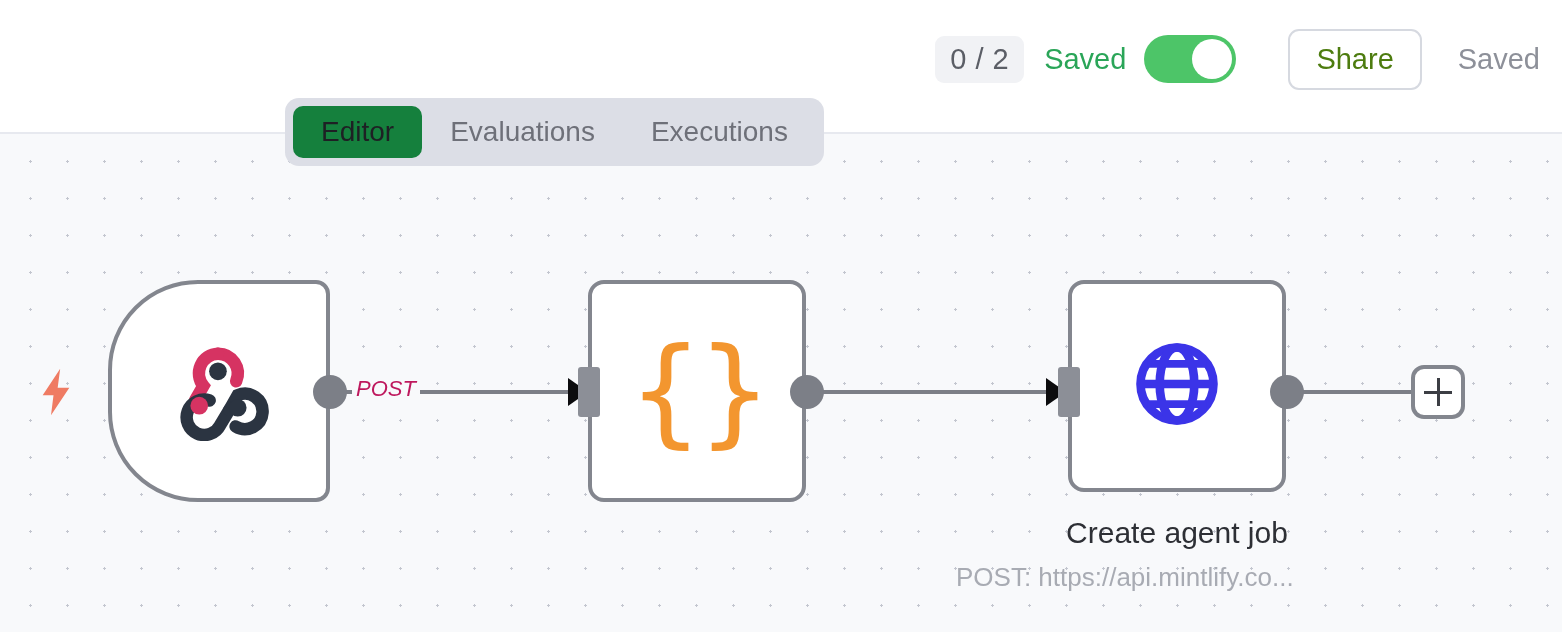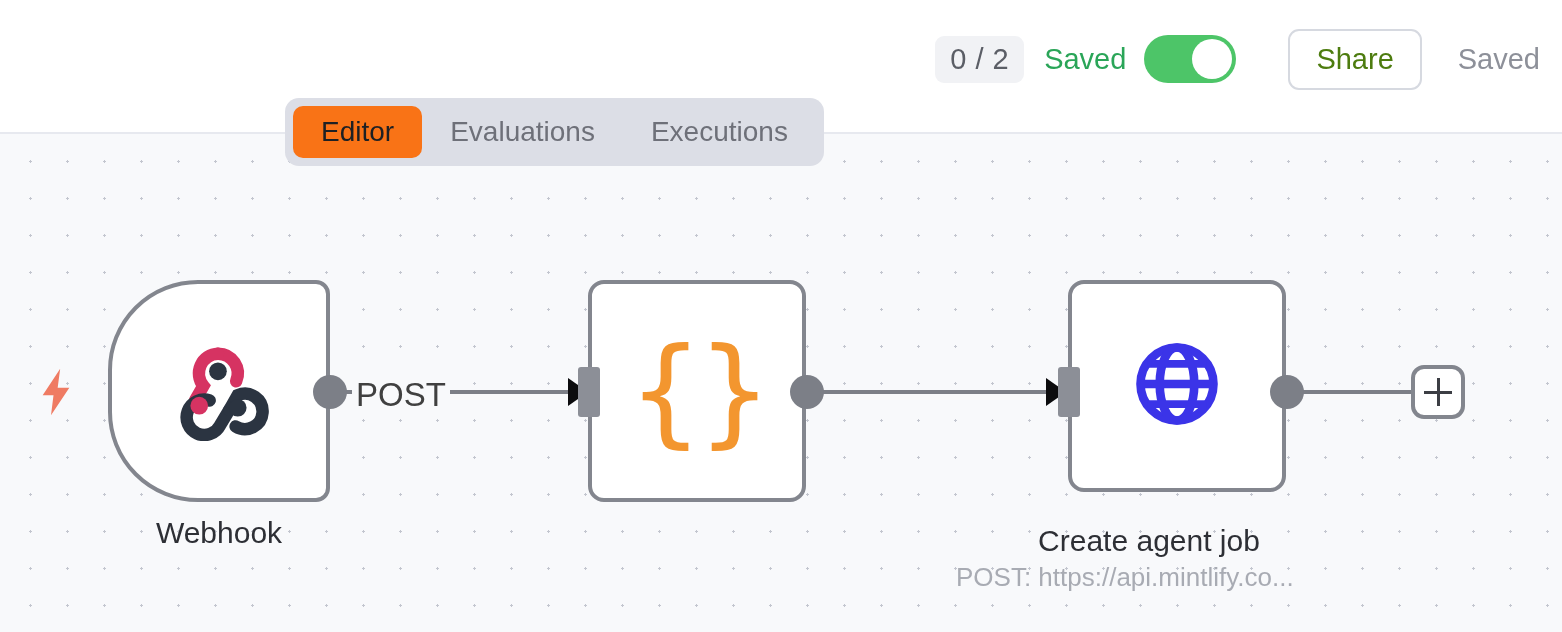--- a/index.html
+++ b/index.html
@@ -87,21 +87,21 @@
   }
   .tab {
     font-size: 28px;
     color: #6e7079;
     padding: 10px 28px;
     border-radius: 10px;
     cursor: pointer;
     white-space: nowrap;
   }
   .tab.active {
-    background: #f97316;
+    background: #15803d;
     color: #1e2024;
   }
 
   
   .canvas {
     position: absolute; left: 0; top: 134px;
     width: 1562px; height: 498px;
     background-color: #f8f9fb;
     background-image: radial-gradient(#c3c6cf 1.3px, transparent 1.4px);
     background-size: 37px 37px;
@@ -119,26 +119,27 @@
   .arrowhead {
     position: absolute;
     width: 0; height: 0;
     border-top: 14px solid transparent;
     border-bottom: 14px solid transparent;
     border-left: 20px solid #0c0c0e;
     z-index: 6;
   }
   .edge-label {
     position: absolute;
-    font-size: 33px;
-    color: #404040;
+    font-size: 22px;
+    color: #be185d;
     background: #f8f9fb;
     padding: 0 4px;
     z-index: 7;
     line-height: 1;
+    font-style: italic;
   }
 
   
   .node {
     position: absolute;
     background: #ffffff;
     border: 4px solid #83868e;
     display: flex; align-items: center; justify-content: center;
     z-index: 10;
     cursor: pointer;
@@ -272,42 +273,41 @@
 
           <path d="M60 70 L68 56 a17 17 0 1 1 -2 30" stroke="#2b3441" stroke-width="12" fill="none" stroke-linecap="round"></path>
 
           <circle cx="49" cy="33" r="8.5" fill="#2b3441"></circle>
           <circle cx="31" cy="66" r="8.5" fill="#d63362"></circle>
           <circle cx="68" cy="68" r="8.5" fill="#2b3441"></circle>
         </svg>
       </span>
     </div>
     <div class="port-out" style="left:313px; top:241px;"></div>
-    <div class="node-label" style="left:58px; top:382px; width:322px;">Webhook</div>
 
     <div class="node action" style="left:588px; top:146px; width:218px; height:222px;">
       <span class="brace-icon">{}</span>
     </div>
     <div class="port-in" style="left:578px; top:233px;"></div>
     <div class="port-out" style="left:790px; top:241px;"></div>
 
     <div class="node action" style="left:1068px; top:146px; width:218px; height:212px;">
       <span>
         <svg width="96" height="96" viewBox="0 0 100 100" aria-hidden="true">
           <circle cx="50" cy="50" r="38" stroke="#3b34e8" stroke-width="9" fill="none"></circle>
           <ellipse cx="50" cy="50" rx="18" ry="38" stroke="#3b34e8" stroke-width="9" fill="none"></ellipse>
           <line x1="12" y1="50" x2="88" y2="50" stroke="#3b34e8" stroke-width="9"></line>
           <line x1="19" y1="29" x2="81" y2="29" stroke="#3b34e8" stroke-width="8"></line>
           <line x1="19" y1="71" x2="81" y2="71" stroke="#3b34e8" stroke-width="8"></line>
         </svg>
       </span>
     </div>
     <div class="port-in" style="left:1058px; top:233px;"></div>
     <div class="port-out" style="left:1270px; top:241px;"></div>
-    <div class="node-label" style="left:988px; top:382px; width:322px;margin-top:8px;">Create agent job</div>
+    <div class="node-label" style="left:1016px; top:382px; width:322px;">Create agent job</div>
     <div class="node-sublabel" style="left:956px; top:428px; width:442px;">POST: https://api.mintlify.co...</div>
 
     <div class="add-btn" style="left:1411px; top:231px;">
       <span class="plus-h"></span>
       <span class="plus-v"></span>
     </div>
 
   </div>
 </div>
 

